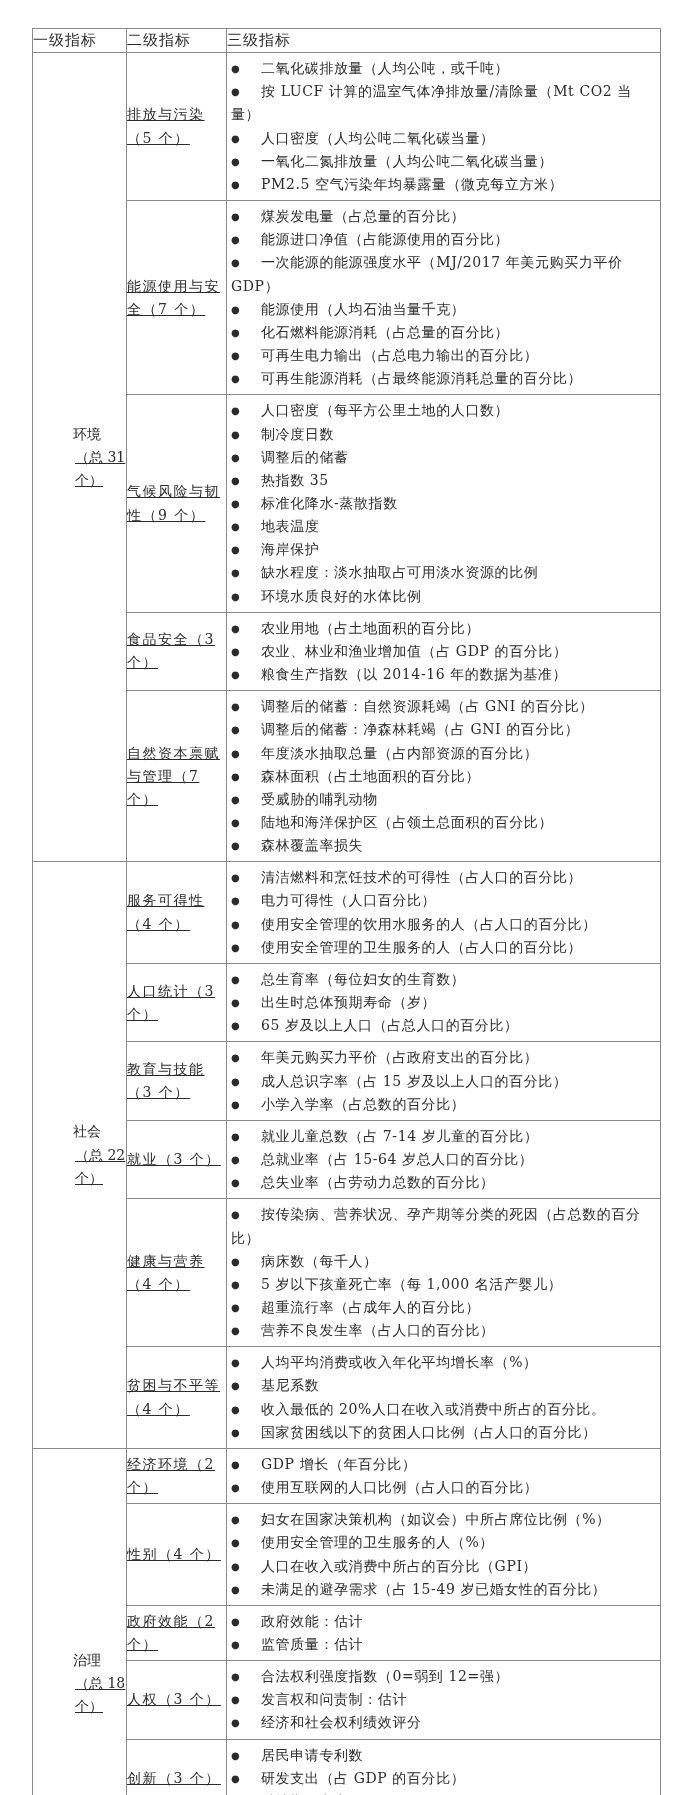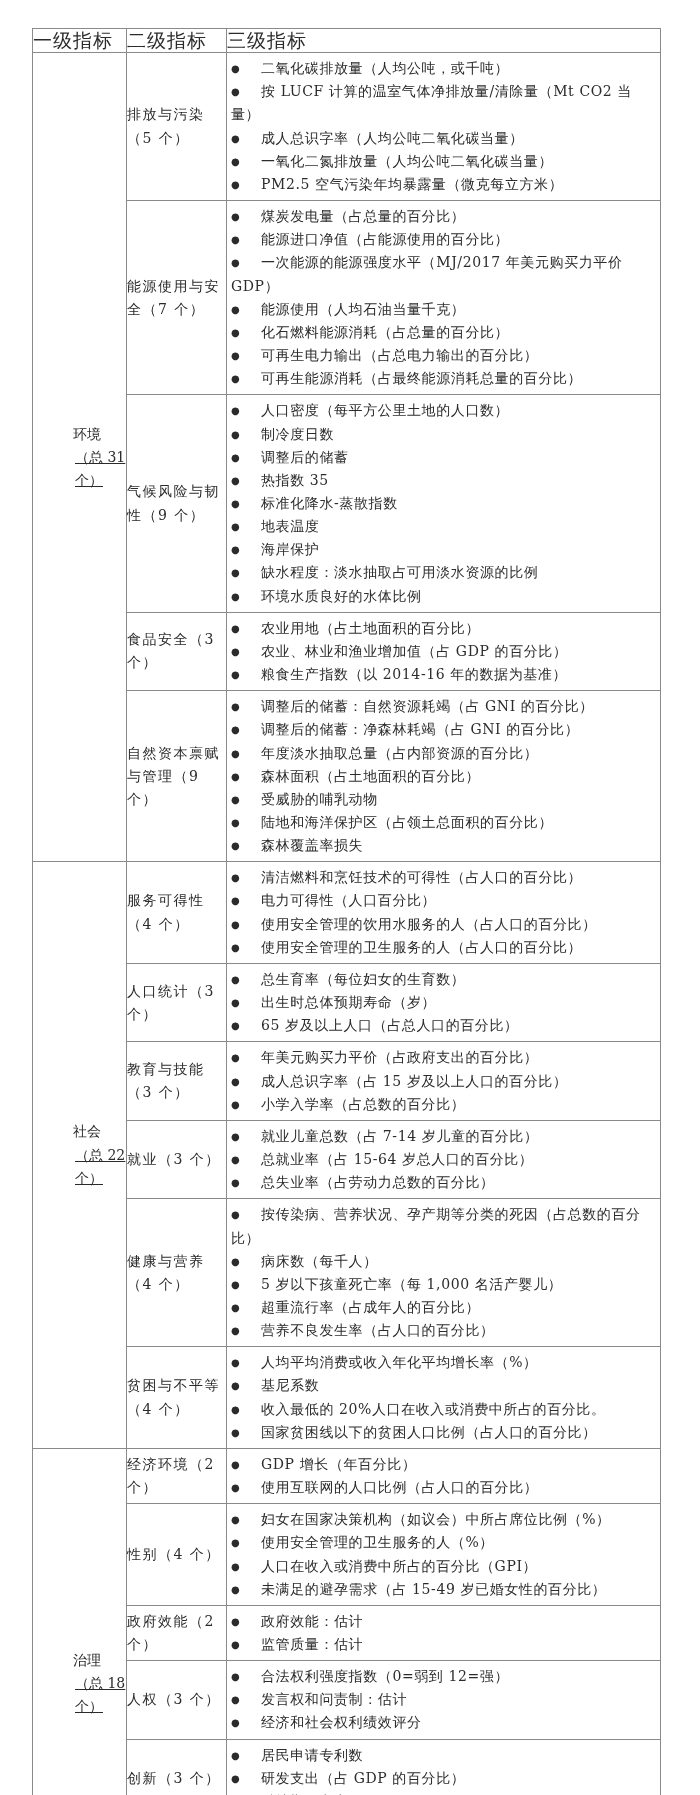--- a/index.html
+++ b/index.html
@@ -3,23 +3,23 @@
 <meta charset="utf-8">
 <style>
   html, body { margin:0; padding:0; background:#ffffff; }
   body { width:700px; height:1795px; position:relative; overflow:hidden;
          font-family: "DejaVu Serif", "Liberation Serif", serif; color:#2b2b2b; }
   table.idx { position:absolute; left:32px; top:28px; width:628px;
               border-collapse:collapse; table-layout:fixed; font-size:14px; }
   table.idx td, table.idx th { border:1.5px solid #8a8a8a; vertical-align:middle;
               padding:0; line-height:23.15px; font-weight:normal; text-align:left; }
   col.c1 { width:94px; } col.c2 { width:100px; } col.c3 { width:434px; }
-  th.h { height:23px; padding-left:8px; font-size:19px; letter-spacing:1px;margin-left:8px; }
+  th.h { height:23px; padding-left:8px; font-size:15px; letter-spacing:1px;margin-left:8px; }
   td.l1 { padding-left:9px; padding-right:4px; }
-  td.l2 { padding-left:8px; padding-right:2px; letter-spacing:1.5px; }
+  td.l2 { padding-left:8px; padding-right:2px; letter-spacing:1.5px;text-decoration:underline; }
   td.l3 { padding:0 6px 0 8px; }
   ul.items { list-style:none; margin:4px; padding:0; }
   ul.items li { position:relative; padding-left:0; text-indent:0; }
   ul.items li .bullet { display:inline-block; width:30px; font-size:10px; vertical-align:1px; }
   ul.items li .txt { letter-spacing:0.6px; }
   .l1 .name, .l1 .count { display:block;margin-left:40px; }
   .l1 .count { padding-left:2px;text-decoration:underline; }
 </style>
 </head>
 <body>
@@ -41,21 +41,21 @@
       <tr>
         <td class="l1" rowspan="5">
           <span class="name">环境</span>
           <span class="count">（总 31 个）</span>
         </td>
         <td class="l2">排放与污染（5 个）</td>
         <td class="l3">
           <ul class="items">
             <li><span class="bullet">●</span><span class="txt">二氧化碳排放量（人均公吨，或千吨）</span></li>
             <li><span class="bullet">●</span><span class="txt">按 LUCF 计算的温室气体净排放量/清除量（Mt CO2 当量）</span></li>
-            <li><span class="bullet">●</span><span class="txt">成人总识字率（人均公吨二氧化碳当量）</span></li>
+            <li><span class="bullet">●</span><span class="txt">人口密度（人均公吨二氧化碳当量）</span></li>
             <li><span class="bullet">●</span><span class="txt">一氧化二氮排放量（人均公吨二氧化碳当量）</span></li>
             <li><span class="bullet">●</span><span class="txt">PM2.5 空气污染年均暴露量（微克每立方米）</span></li>
           </ul>
         </td>
       </tr>
       <tr>
         <td class="l2">能源使用与安全（7 个）</td>
         <td class="l3">
           <ul class="items">
             <li><span class="bullet">●</span><span class="txt">煤炭发电量（占总量的百分比）</span></li>
@@ -88,21 +88,21 @@
         <td class="l2">食品安全（3 个）</td>
         <td class="l3">
           <ul class="items">
             <li><span class="bullet">●</span><span class="txt">农业用地（占土地面积的百分比）</span></li>
             <li><span class="bullet">●</span><span class="txt">农业、林业和渔业增加值（占 GDP 的百分比）</span></li>
             <li><span class="bullet">●</span><span class="txt">粮食生产指数（以 2014-16 年的数据为基准）</span></li>
           </ul>
         </td>
       </tr>
       <tr>
-        <td class="l2">自然资本禀赋与管理（9 个）</td>
+        <td class="l2">自然资本禀赋与管理（7 个）</td>
         <td class="l3">
           <ul class="items">
             <li><span class="bullet">●</span><span class="txt">调整后的储蓄：自然资源耗竭（占 GNI 的百分比）</span></li>
             <li><span class="bullet">●</span><span class="txt">调整后的储蓄：净森林耗竭（占 GNI 的百分比）</span></li>
             <li><span class="bullet">●</span><span class="txt">年度淡水抽取总量（占内部资源的百分比）</span></li>
             <li><span class="bullet">●</span><span class="txt">森林面积（占土地面积的百分比）</span></li>
             <li><span class="bullet">●</span><span class="txt">受威胁的哺乳动物</span></li>
             <li><span class="bullet">●</span><span class="txt">陆地和海洋保护区（占领土总面积的百分比）</span></li>
             <li><span class="bullet">●</span><span class="txt">森林覆盖率损失</span></li>
           </ul>

